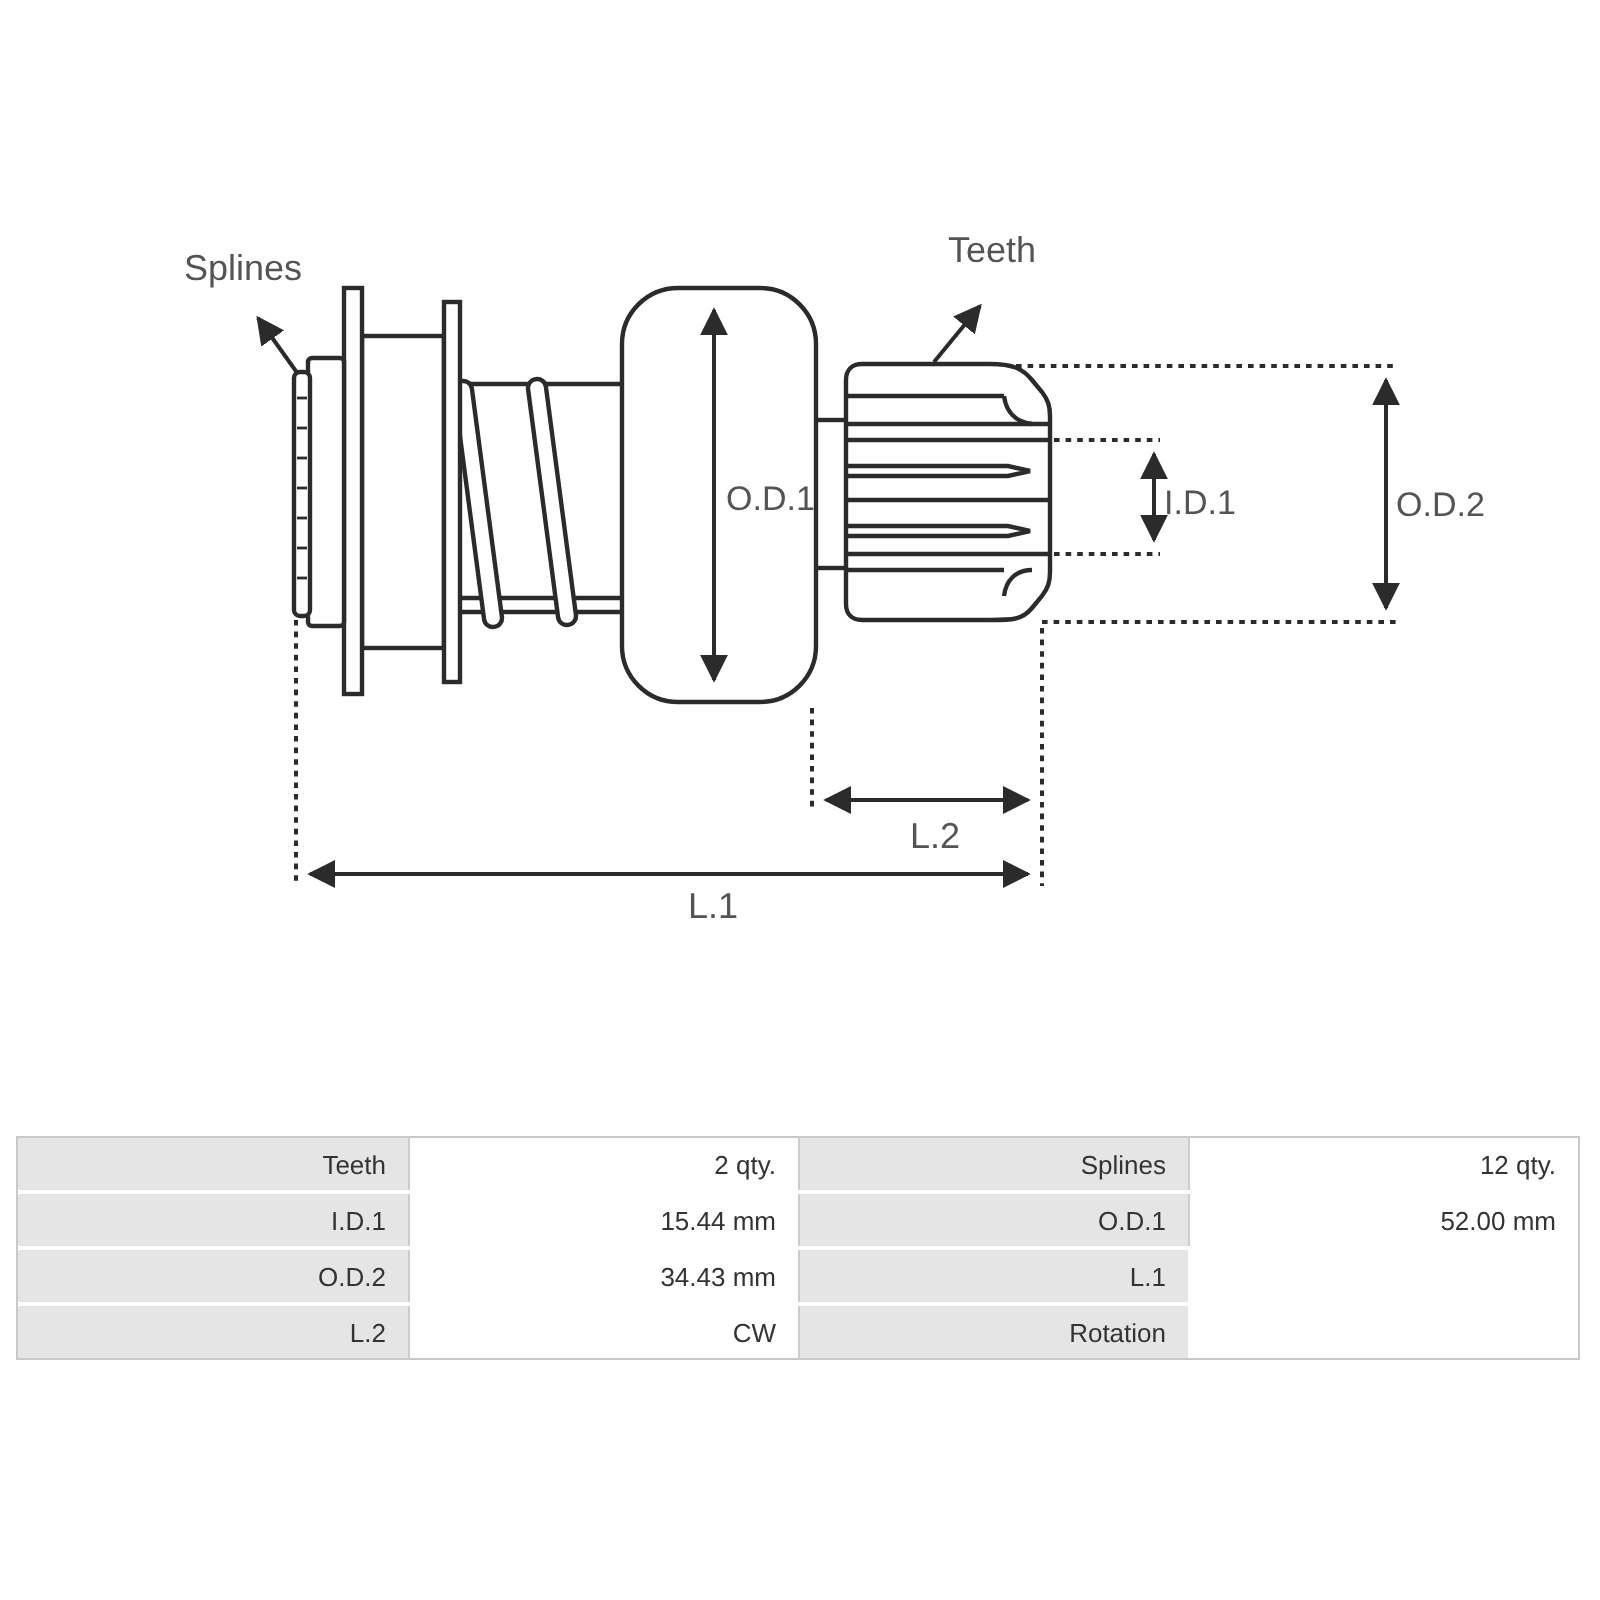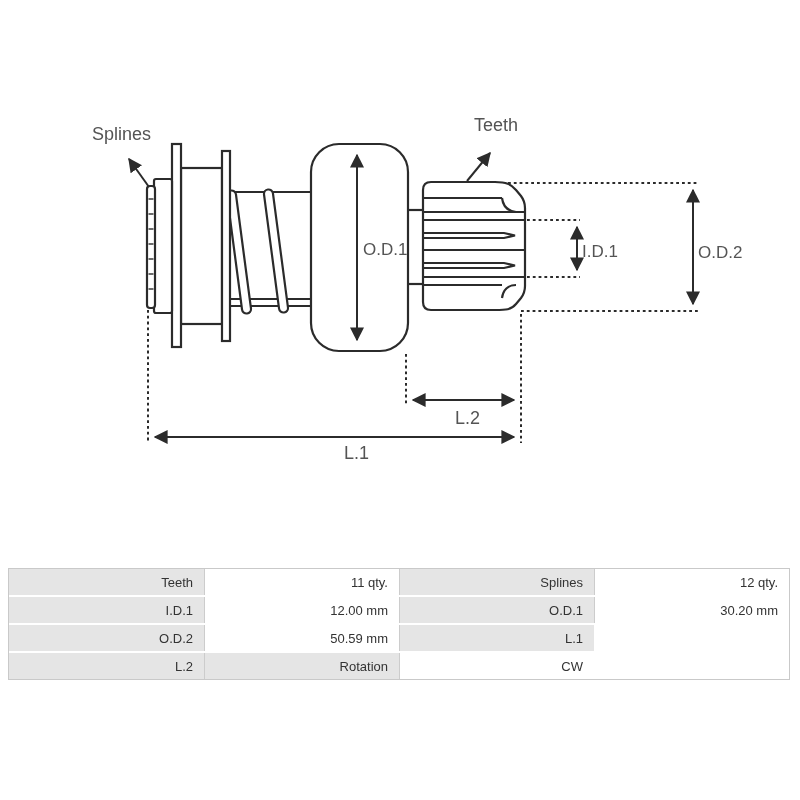--- a/index.html
+++ b/index.html
@@ -136,33 +136,33 @@
     <text x="698" y="258" font-size="17">O.D.2</text>
     <text x="455" y="424">L.2</text>
     <text x="344" y="459">L.1</text>
   </g>
 </svg>
 </div>
 
 <div class="spec-table">
   <div class="spec-row">
     <div class="spec-cell lbl">Teeth</div>
-    <div class="spec-cell val">11 qty.</div>
+    <div class="spec-cell val">2 qty.</div>
     <div class="spec-cell lbl">Splines</div>
     <div class="spec-cell val">12 qty.</div>
   </div>
   <div class="spec-row">
     <div class="spec-cell lbl">I.D.1</div>
-    <div class="spec-cell val">12.00 mm</div>
+    <div class="spec-cell val">15.44 mm</div>
     <div class="spec-cell lbl">O.D.1</div>
-    <div class="spec-cell val">30.20 mm</div>
+    <div class="spec-cell val">52.00 mm</div>
   </div>
   <div class="spec-row">
     <div class="spec-cell lbl">O.D.2</div>
-    <div class="spec-cell val">50.59 mm</div>
+    <div class="spec-cell val">34.43 mm</div>
     <div class="spec-cell lbl">L.1</div>
   </div>
   <div class="spec-row">
     <div class="spec-cell lbl">L.2</div>
+    <div class="spec-cell val">CW</div>
     <div class="spec-cell lbl">Rotation</div>
-    <div class="spec-cell val">CW</div>
   </div>
 </div>
 
 </body></html>

